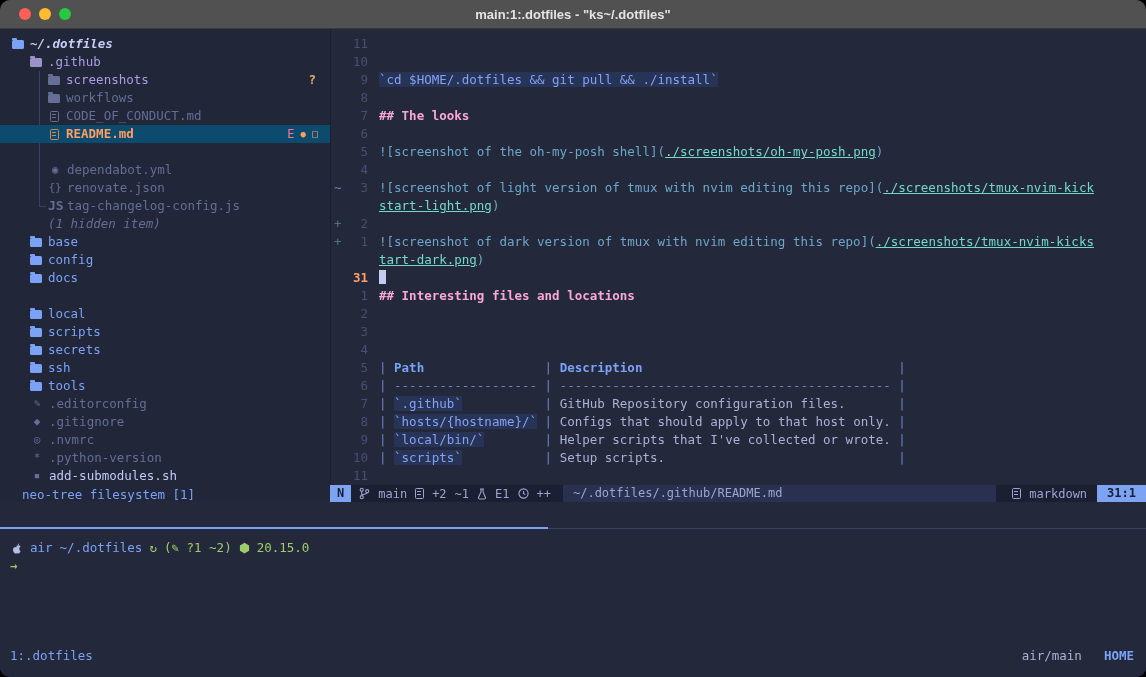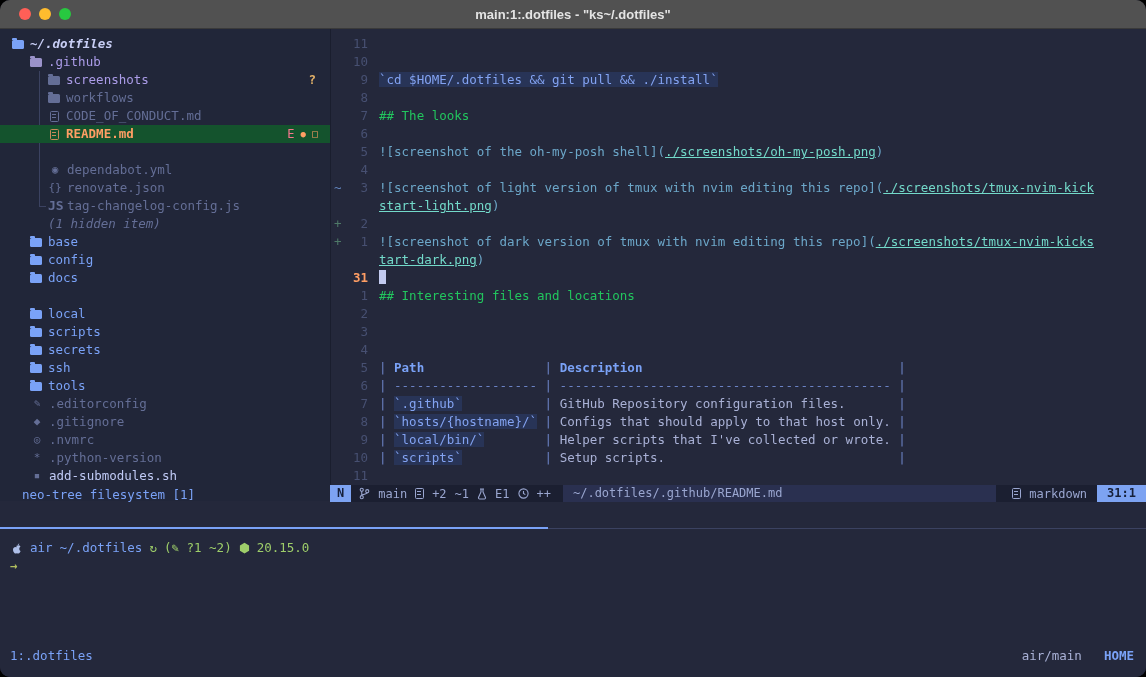--- a/index.html
+++ b/index.html
@@ -12,21 +12,21 @@
   .l-red{background:#ff5f57}.l-yel{background:#febc2e}.l-grn{background:#28c840}
   .title{color:#e4e4e4;font:bold 13px "Liberation Sans",sans-serif;}
   
   .term{position:relative;height:649px;background:#24283b;font-size:12.5px;line-height:18px;color:#c0caf5;}
   .term *{box-sizing:border-box;}
   
   .sidebar{position:absolute;left:0;top:0;width:330px;height:472px;background:#212639;}
   .vsep{position:absolute;left:330px;top:0;width:1px;height:472px;background:#1a1e2e;}
   .sr{position:absolute;left:0;width:330px;height:18px;display:flex;align-items:center;white-space:pre;}
   .root{padding-left:12px}.lvl1{padding-left:30px}.lvl2{padding-left:48px}
-  .sel{background:#14532d;text-align:right;}
+  .sel{background:#0c4a6e;text-align:right;}
   .fold{width:12px;height:9px;border-radius:1.5px;margin-right:6px;position:relative;flex:none;}
   .fold::before{content:"";position:absolute;left:0;top:-2px;width:5px;height:2px;border-radius:1px 1px 0 0;background:inherit;}
   .f-blue{background:#7aa2f7}.f-pur{background:#9a92c9}.f-gray{background:#646e96}
   .fi{width:9px;height:11px;border:1px solid #646e96;border-radius:1.5px;margin:0 7px 0 2px;position:relative;flex:none;}
   .fi::before{content:"";position:absolute;left:1px;top:2px;width:4px;height:1px;background:#646e96;box-shadow:0 3px 0 #646e96;}
   .fi.or{border-color:#c98a5a}.fi.or::before{background:#c98a5a;box-shadow:0 3px 0 #c98a5a;}
   .gi{width:14px;margin-right:5px;color:#646e96;font-size:11px;text-align:center;flex:none;}
   .gi.js{font-size:13px;font-weight:bold;}
   .c-root{color:#c8cef5;font-weight:bold;font-style:italic;}
   .c-pur{color:#ab9ce8}.c-gray{color:#646e96}.c-blue{color:#7aa2f7}
@@ -41,21 +41,21 @@
   .guide-v{position:absolute;left:39px;top:42px;width:1px;height:135px;background:#3b4261;}
   .guide-h{position:absolute;left:39px;top:177px;width:7px;height:1px;background:#3b4261;}
   .ntstatus{position:absolute;left:22px;top:457px;color:#7aa2f7;white-space:pre;}
   
   .er{position:absolute;left:330px;right:0;height:18px;display:flex;white-space:pre;overflow:hidden;}
   .sg{width:14px;padding-left:4px;flex:none;}
   .sg.chg{color:#6183bb}.sg.add{color:#4f7a68}
   .ln{width:24px;text-align:right;color:#475072;flex:none;}
   .ln.cln{color:#ff9e64;font-weight:bold;}
   .tx{padding-left:11px;}
-  .h2h{color:#22c55e;font-weight:normal;}
+  .h2h{color:#f9a8d4;font-weight:bold;}
   .h3h{color:#fef9c3;font-weight:bold;margin-top:39px;}
   .code{background:#283457;color:#83a3f2;}
   .lk{color:#6ca7c9;}
   .lu{color:#73daca;text-decoration:underline;}
   .tp{color:#6b82c4;}
   .th{color:#7aa2f7;font-weight:bold;}
   .cell{color:#a9b1d6;}
   .sepl{color:#6b82c4;}
   .cursor-block{display:inline-block;width:7px;height:14px;background:#c3cbf0;vertical-align:-2px;}
   

